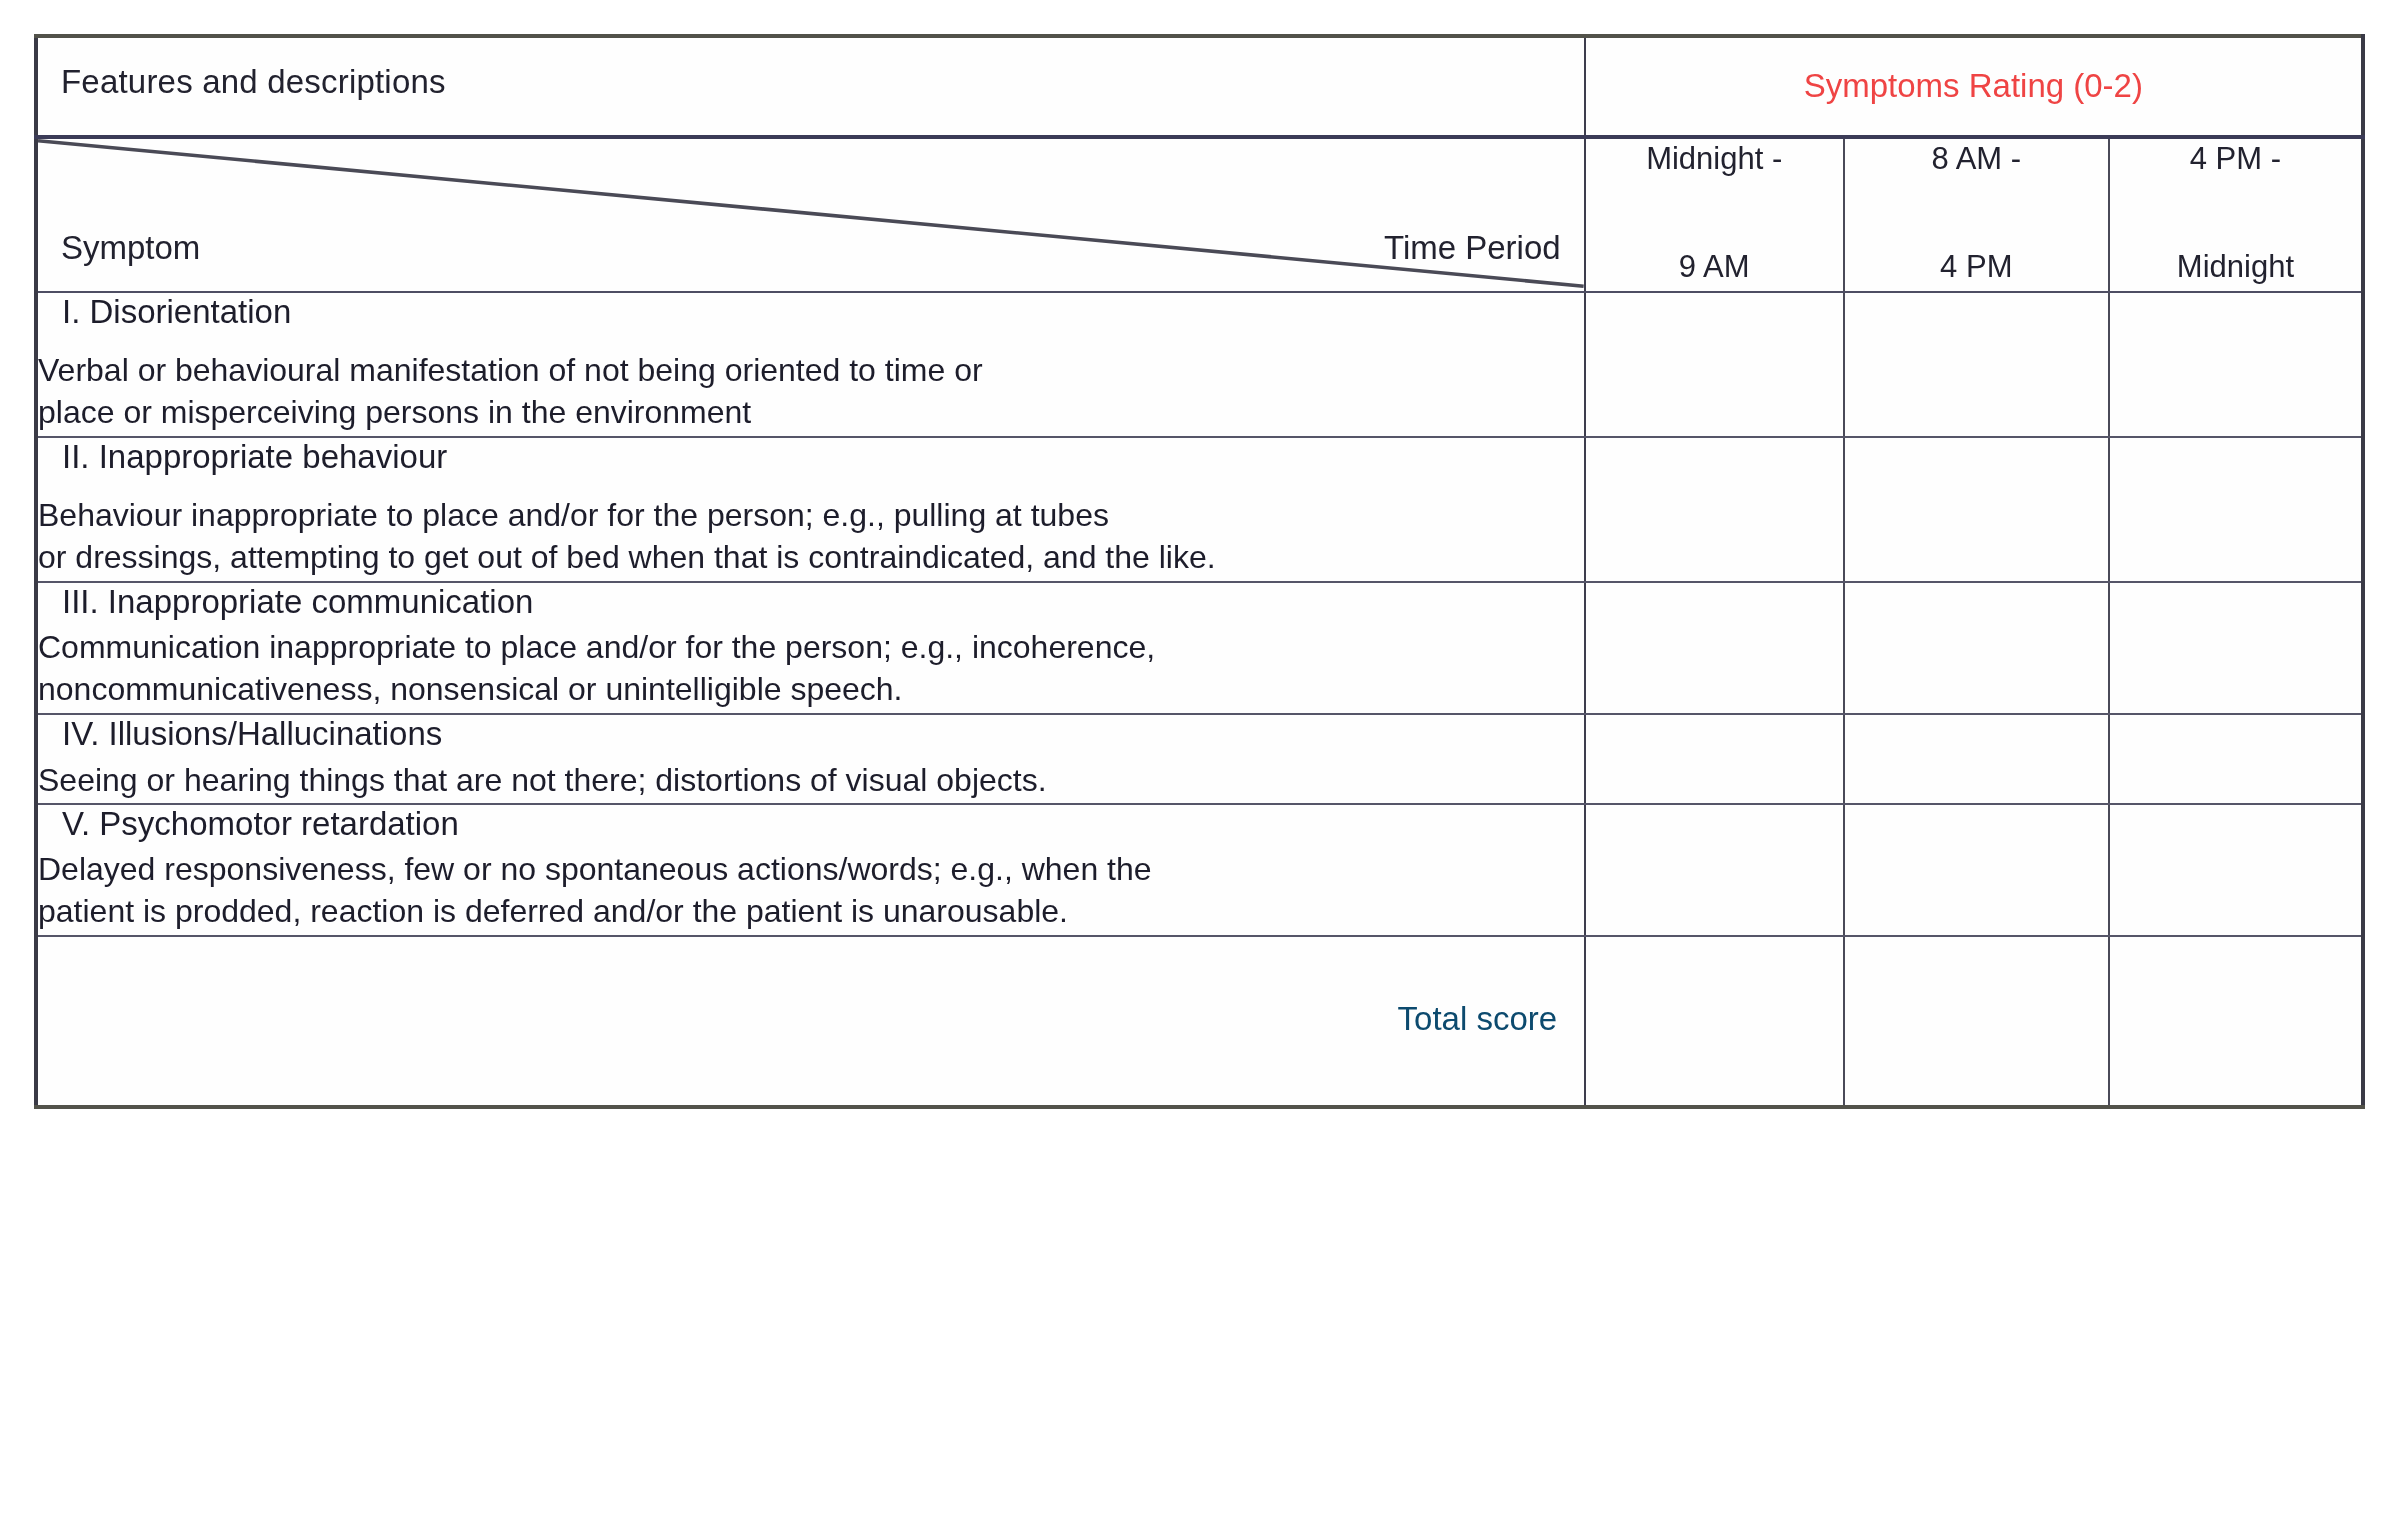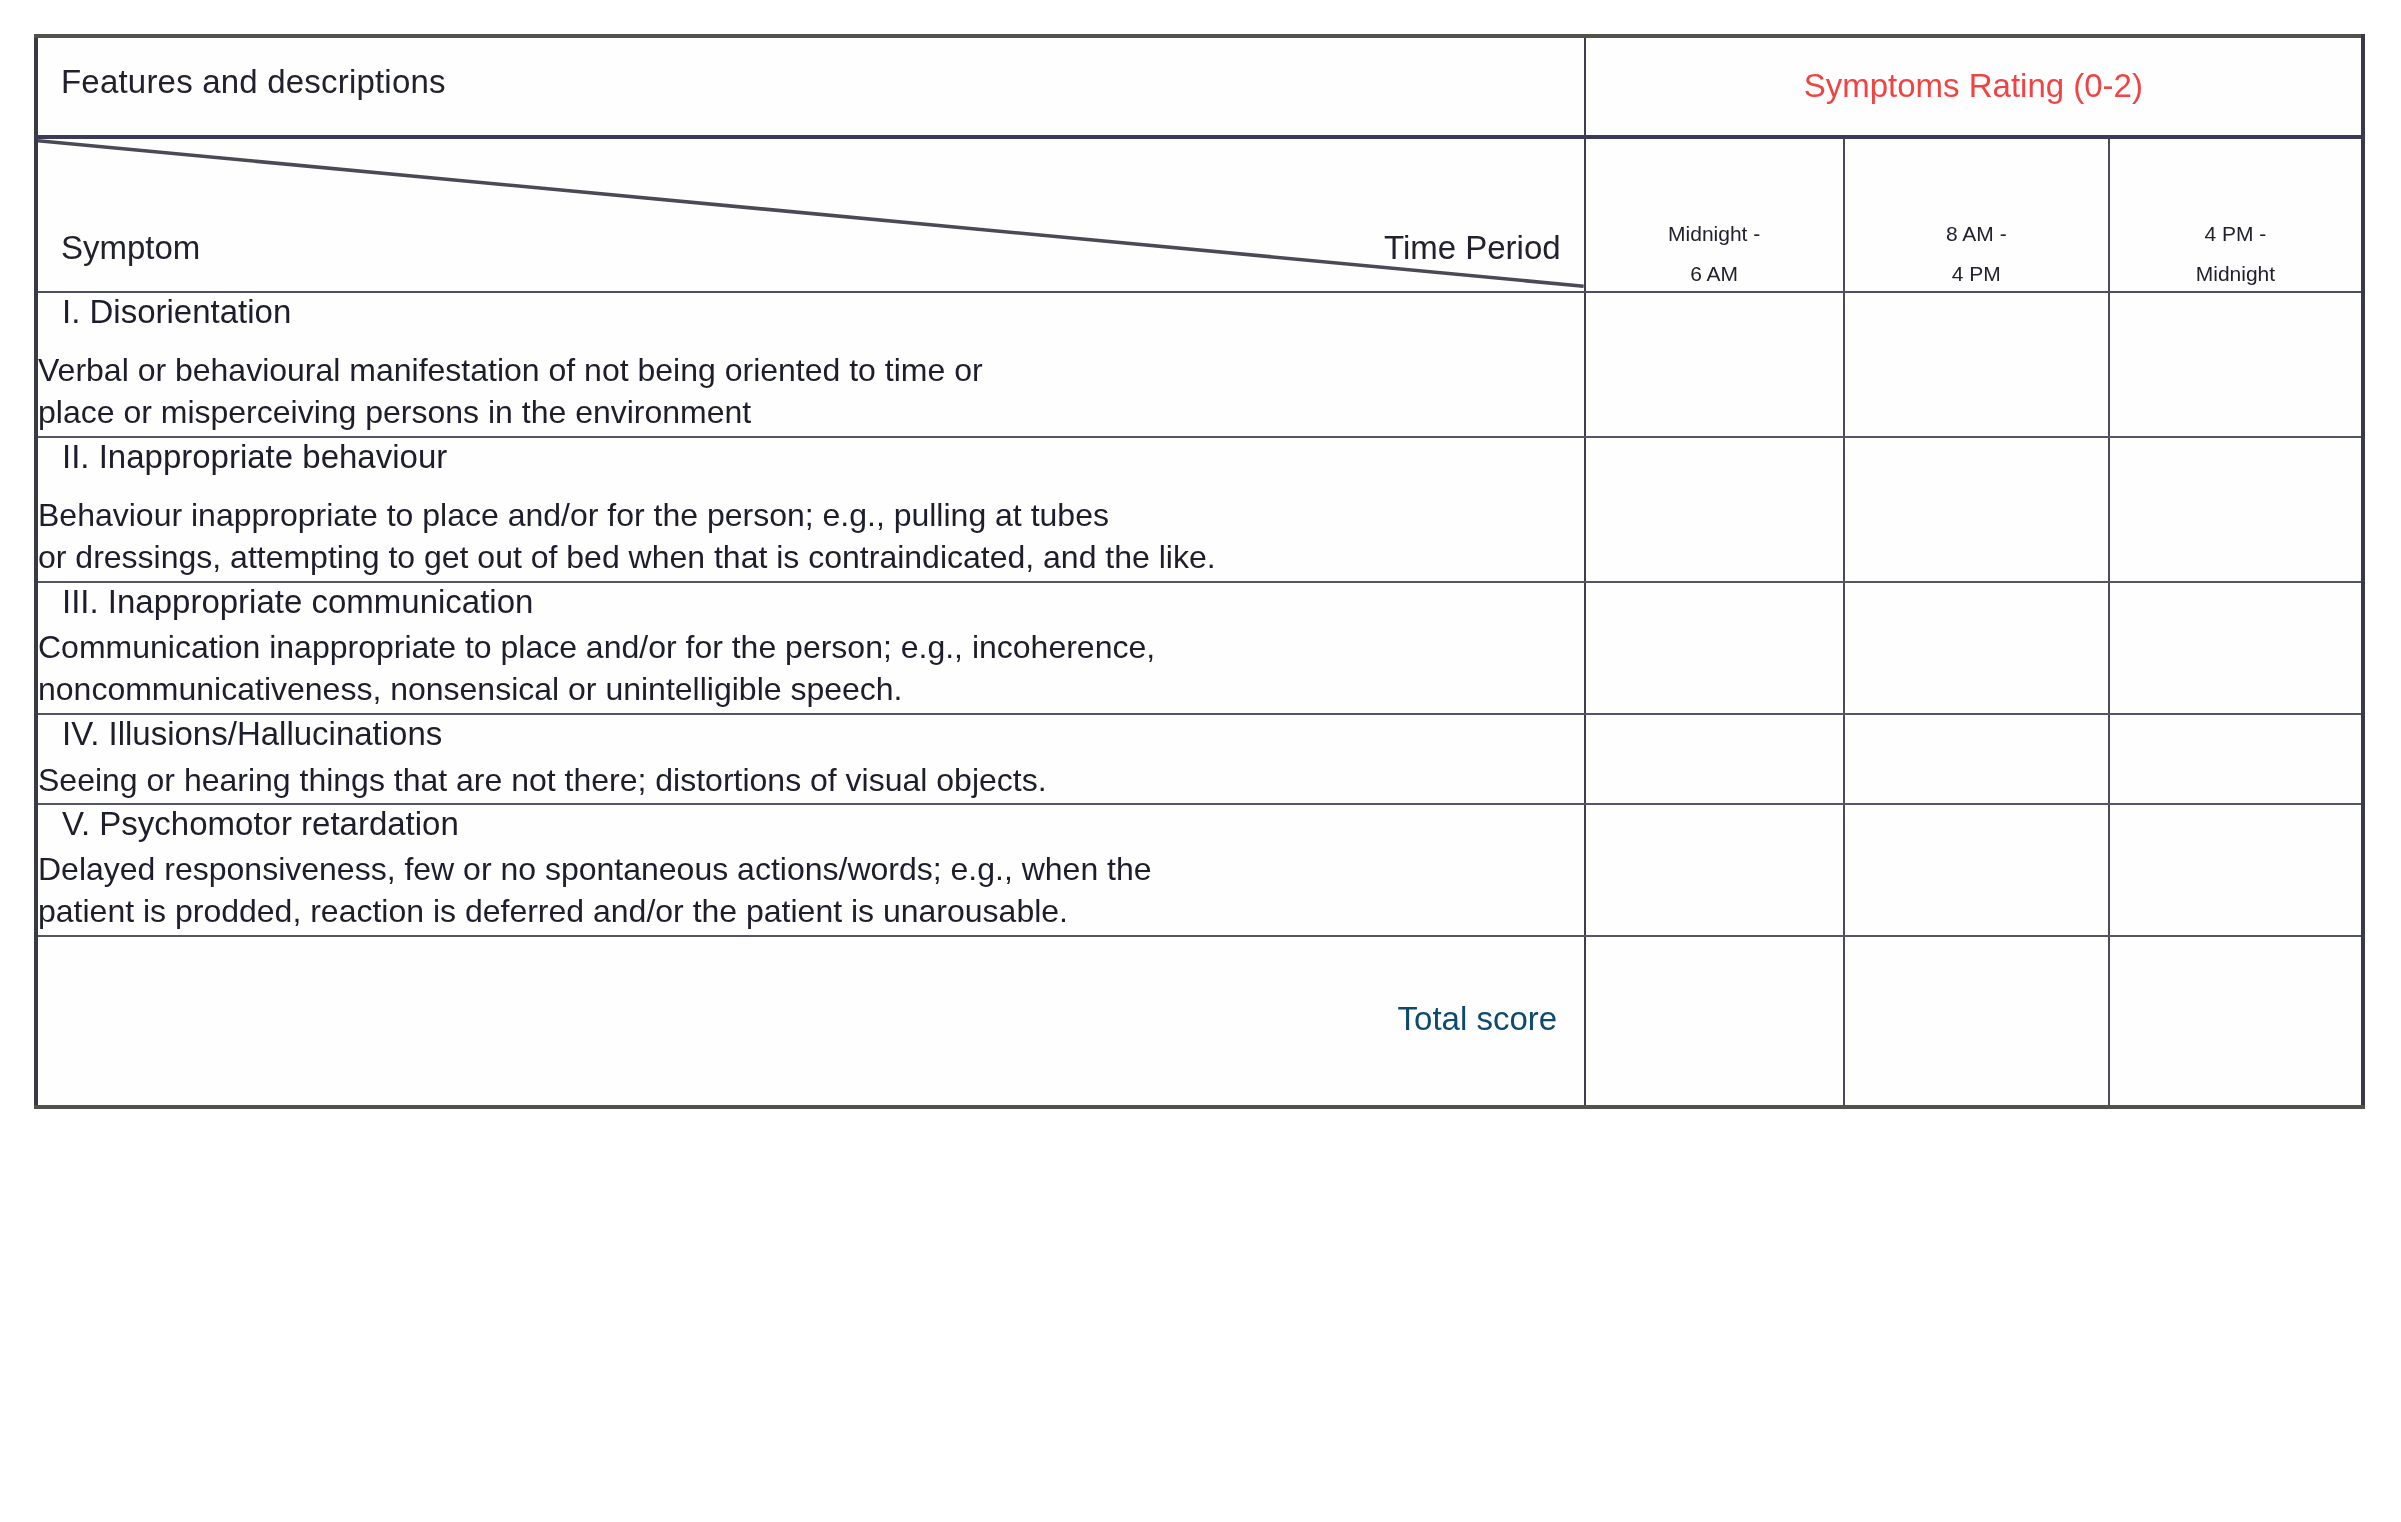--- a/index.html
+++ b/index.html
@@ -111,22 +111,22 @@
     bottom: 21px;
     font-size: 33px;
     color: #22222f;
     white-space: nowrap;
   }
   .slot-head {
     height: 149px;
     display: flex;
     flex-direction: column;
     align-items: center;
-    justify-content: flex-end;
-    font-size: 21px;
+    justify-content: space-between;
+    font-size: 31px;
     line-height: 1.32;
     text-align: center;
     color: #22222f;
     gap: 13px;
   }
 
   
   .sym-cell {
     padding: 19.5px 26.5px 17.7px 25px;
   }
@@ -199,21 +199,21 @@
               <line x1="0" y1="2" x2="1751" y2="166" stroke="#4a4a56" stroke-width="4"></line>
             </svg>
             <span class="hdr-symptom">Symptom</span>
             <span class="hdr-timeperiod">Time Period</span>
           </div>
         </td>
 
         <td class="bd-r bd-b-thin">
           <div class="slot-head">
             <span>Midnight -</span>
-            <span>6 AM</span>
+            <span>9 AM</span>
           </div>
         </td>
         <td class="bd-r bd-b-thin">
           <div class="slot-head">
             <span>8 AM -</span>
             <span>4 PM</span>
           </div>
         </td>
         <td class="bd-b-thin">
           <div class="slot-head">

